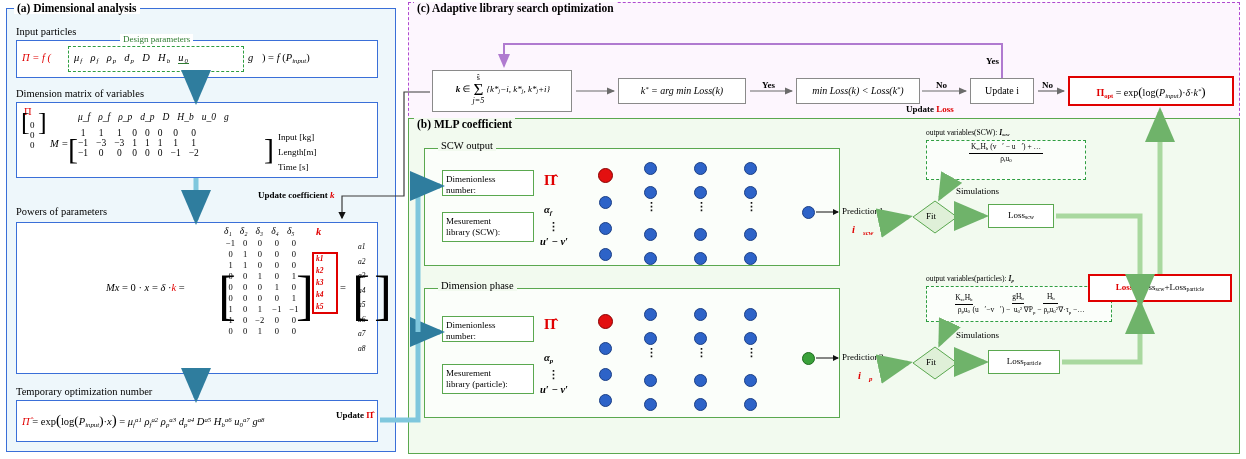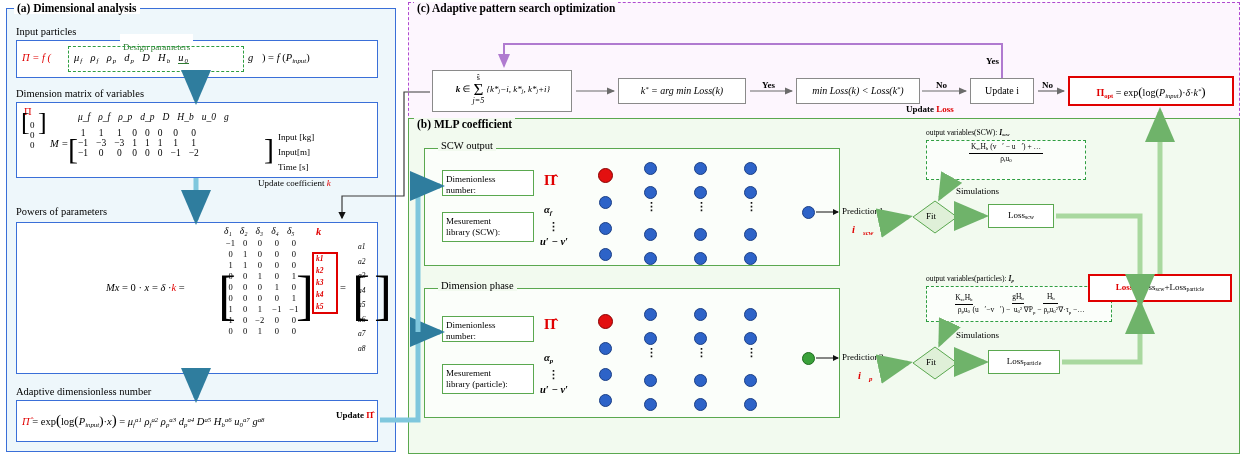--- a/index.html
+++ b/index.html
@@ -33,21 +33,21 @@
   .dots{position:absolute;font-size:11px;letter-spacing:1px;color:#111;font-weight:bold;}
 </style>
 </head>
 <body>
 
 <div class="panel panel-a"></div>
 <div class="abs ttl" style="left:14px;top:2px;background:#fff;padding:0 3px;">(a) Dimensional analysis</div>
 
 <div class="abs lbl" style="left:16px;top:26px;">Input particles</div>
 <div class="box bbox" style="left:16px;top:40px;width:362px;height:38px;"></div>
-<div class="abs sm green" style="left:120px;top:34px;background:#fff;padding:8px 3px;">Design parameters</div>
+<div class="abs sm green" style="left:120px;top:34px;background:#fff;padding:0 3px;">Design parameters</div>
 <div class="box dgreen" style="left:68px;top:46px;width:176px;height:26px;background:transparent;"></div>
 <div class="abs lbl red it" style="left:22px;top:52px;">Π = <span class="it">f</span> (</div>
 <div class="abs lbl it" style="left:74px;top:52px;letter-spacing:1px;">
   <span>μ<sub>f</sub></span>&nbsp;
   <span>ρ<sub>f</sub></span>&nbsp;
   <span>ρ<sub>p</sub></span>&nbsp;
   <span>d<sub>p</sub></span>&nbsp;
   <span>D</span>&nbsp;
   <span>H<sub>b</sub></span>&nbsp;
   <span style="border-bottom:1px solid #2f7d32;">u<sub>0</sub></span>
@@ -115,21 +115,21 @@
           <td>0</td>
           <td>0</td>
           <td>−1</td>
           <td>−2</td>
     </tr>
   </tbody>
     </table>
 </div>
 <div class="abs sm" style="left:278px;top:130px;line-height:15px;">
   <div>Input   [kg]</div>
-  <div>Input[m]</div>
+  <div>Length[m]</div>
   <div>Time   [s]</div>
 </div>
 
 <div class="abs lbl" style="left:16px;top:206px;">Powers of parameters</div>
 <div class="box bbox" style="left:16px;top:222px;width:362px;height:152px;"></div>
 <div class="abs" style="left:220px;top:226px;">
   <table class="m">
     <tbody>
         <tr>
       <td>δ₁</td>
@@ -232,28 +232,28 @@
   <div>a1</div>
   <div>a2</div>
   <div>a3</div>
   <div>a4</div>
   <div>a5</div>
   <div>a6</div>
   <div>a7</div>
   <div>a8</div>
 </div>
 
-<div class="abs lbl" style="left:16px;top:386px;">Adaptive dimensionless number</div>
+<div class="abs lbl" style="left:16px;top:386px;">Temporary optimization number</div>
 <div class="box bbox" style="left:16px;top:400px;width:362px;height:42px;"></div>
 <div class="abs lbl" style="left:22px;top:412px;">
   <span class="red it">Π̂</span> = exp<span style="font-size:15px;">(</span>log<span style="font-size:13px;">(</span><span class="it">P<sub>input</sub></span><span style="font-size:13px;">)</span>·<span class="it">x</span><span style="font-size:15px;">)</span> = <span class="it">μ<sub>f</sub><sup>a1</sup> ρ<sub>f</sub><sup>a2</sup> ρ<sub>p</sub><sup>a3</sup> d<sub>p</sub><sup>a4</sup> D<sup>a5</sup> H<sub>b</sub><sup>a6</sup> u<sub>0</sub><sup>a7</sup> g<sup>a8</sup></span>
 </div>
 
 <div class="panel panel-c"></div>
-<div class="abs ttl" style="left:414px;top:2px;background:#fdf6fe;padding:0 3px;">(c) Adaptive pattern search optimization</div>
+<div class="abs ttl" style="left:414px;top:2px;background:#fdf6fe;padding:0 3px;">(c) Adaptive library search optimization</div>
 
 <div class="box pbox" style="left:432px;top:70px;width:140px;height:42px;"></div>
 <div class="abs" style="left:438px;top:74px;width:130px;font-size:9px;text-align:center;">
   <span class="it" style="font-weight:bold;">k</span> ∈
   <span style="display:inline-block;vertical-align:middle;font-size:8px;line-height:8px;text-align:center;">
     <span style="display:block;">ŝ</span>
     <span style="display:block;font-size:17px;line-height:15px;">Σ</span>
     <span style="display:block;" class="it">j=5</span>
   </span>
   <span class="it">{k*<sub>j</sub>−i, k*<sub>j</sub>, k*<sub>j</sub>+i}</span>
@@ -442,21 +442,21 @@
 
   <path d="M1160,274 L1160,112" stroke="#a9d89f" stroke-width="5" fill="none" marker-end="url(#ar-green)"></path>
 
   <path d="M576,91 L614,91" stroke="#6b6b6b" stroke-width="1.2" fill="none" marker-end="url(#ar-gray)"></path>
   <path d="M750,91 L792,91" stroke="#6b6b6b" stroke-width="1.2" fill="none" marker-end="url(#ar-gray)"></path>
   <path d="M922,91 L966,91" stroke="#6b6b6b" stroke-width="1.2" fill="none" marker-end="url(#ar-gray)"></path>
   <path d="M1038,91 L1064,91" stroke="#6b6b6b" stroke-width="1.2" fill="none" marker-end="url(#ar-gray)"></path>
   <path d="M1002,78 L1002,44 L504,44 L504,66" stroke="#b07ad0" stroke-width="2" fill="none" marker-end="url(#ar-purple)"></path>
 </svg>
 
-<div class="abs sm" style="left:258px;top:178px;font-weight:normal;">
+<div class="abs sm" style="left:258px;top:190px;font-weight:bold;">
   <span>Update coefficient</span>
   <span class="red it">k</span>
 </div>
 <div class="abs sm" style="left:336px;top:410px;font-weight:bold;">
   <span>Update</span>
   <span class="red">Π̂</span>
 </div>
 <div class="abs sm" style="left:906px;top:104px;font-weight:bold;">
   <span>Update</span>
   <span class="red">Loss</span>

